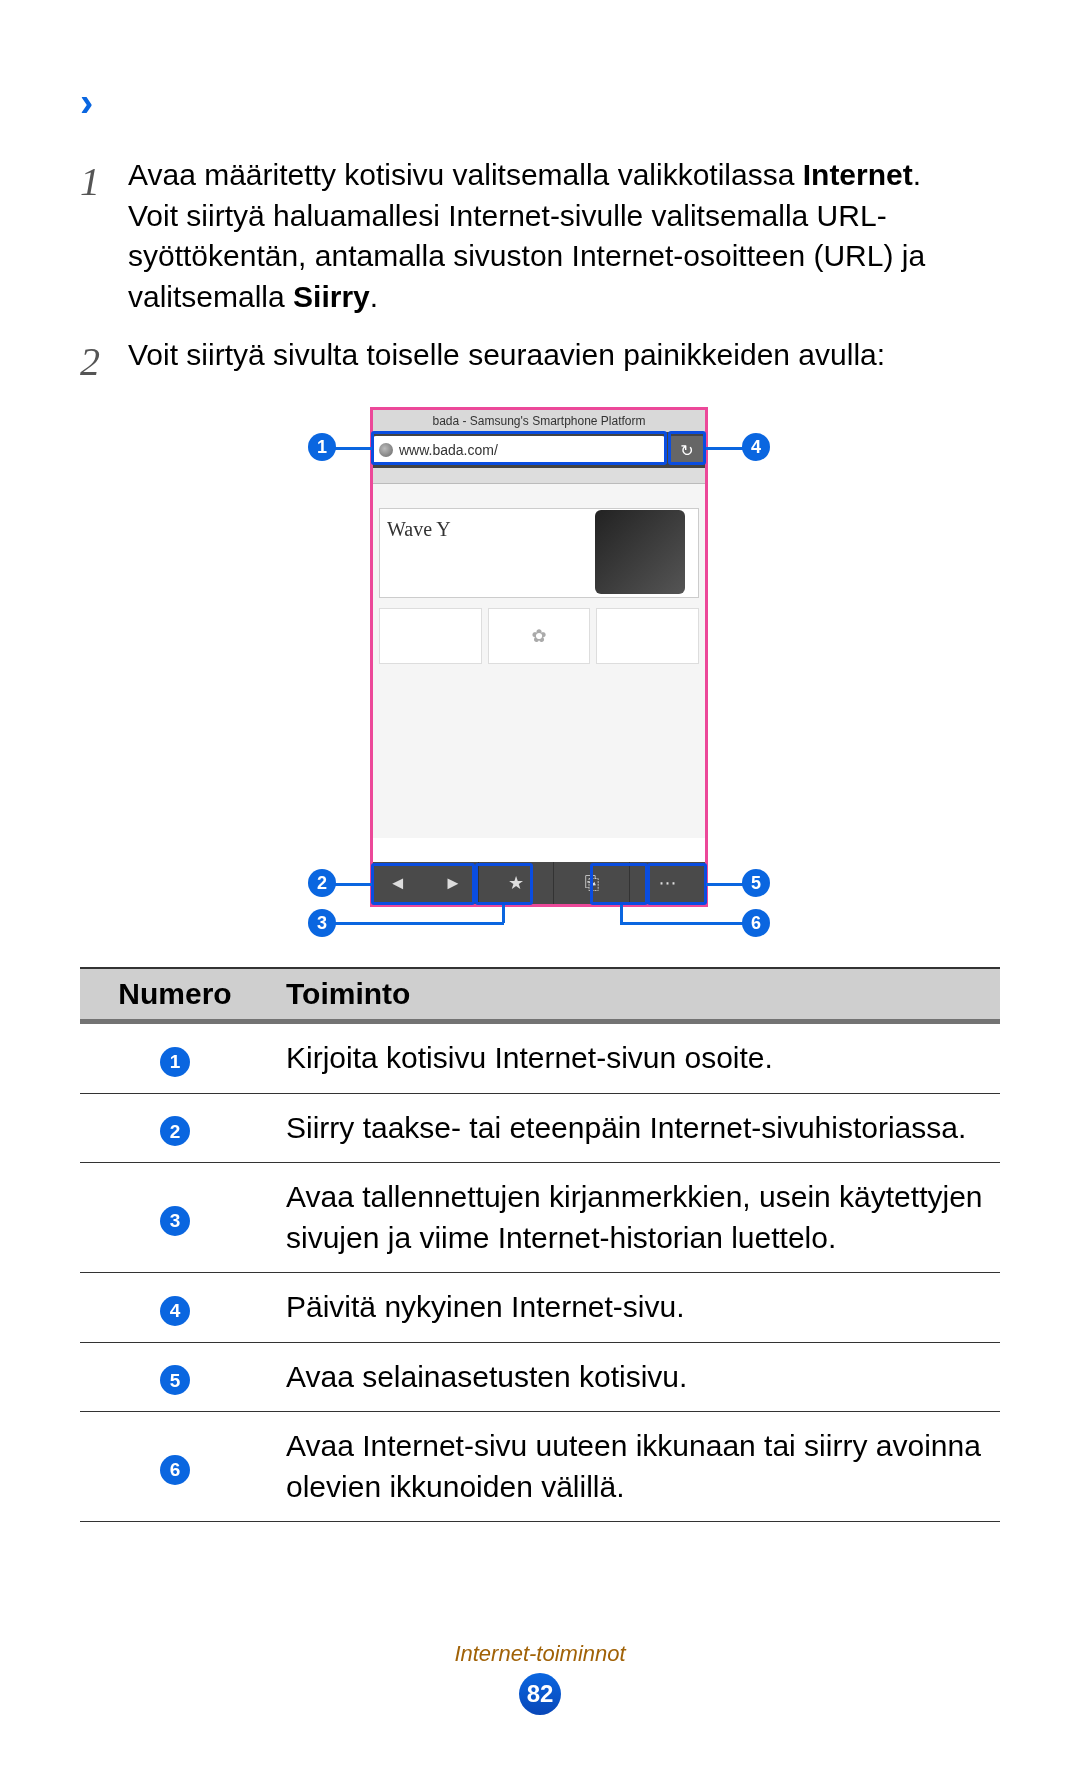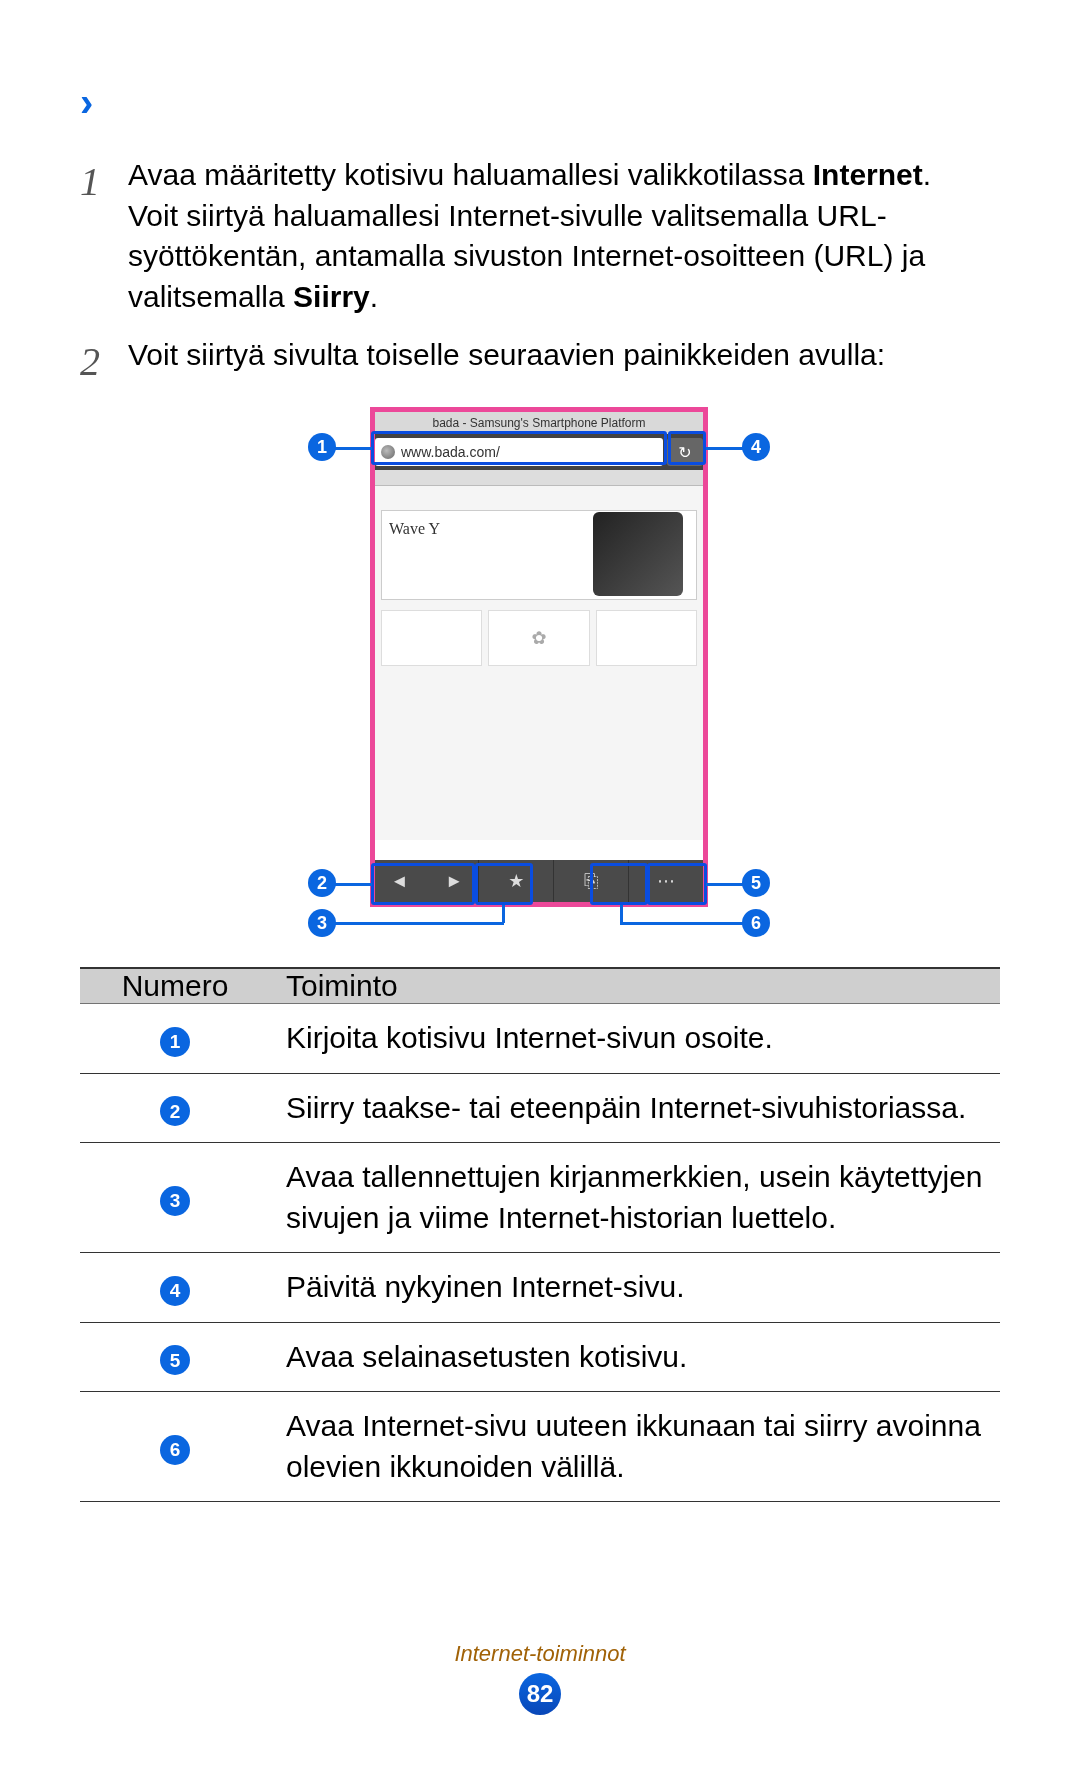--- a/index.html
+++ b/index.html
@@ -52,21 +52,21 @@
     width: 540px;
     height: 530px;
   }
   
   .phone {
     position: absolute;
     left: 100px;
     top: 0;
     width: 338px;
     height: 500px;
-    border: 5px solid #ec4899;
+    border: 3px solid #ec4899;
     background: #fff;
   }
   .phone-title {
     height: 22px;
     background: #d9d9d9;
     font-size: 12px;
     text-align: center;
     line-height: 22px;
     color: #333;
   }
@@ -105,21 +105,21 @@
   }
   .page-body {
     height: 370px;
     background: #f5f5f5;
     position: relative;
     font-size: 8px;
     color: #666;
   }
   .page-tabs { height: 16px; background: #ddd; border-bottom: 1px solid #bbb; }
   .page-hero { position:absolute; top: 40px; left: 6px; right:6px; height:90px; background:#fff; border:1px solid #ccc; }
-  .wavey { position:absolute; top:50px; left:14px; font-family: Georgia, serif; font-size:16px; color:#333; }
+  .wavey { position:absolute; top:50px; left:14px; font-family: Georgia, serif; font-size:20px; color:#333; }
   .phonepic { position:absolute; top:42px; right:20px; width:90px; height:84px;
     background: linear-gradient(135deg,#222,#555); border-radius:6px; }
   .cols { position:absolute; top:140px; left:6px; right:6px; height:56px; display:flex; gap:6px; }
   .col { flex:1; background:#fff; border:1px solid #ddd; }
   .col-mid { display:flex; align-items:center; justify-content:center; font-size:18px; color:#aaa;}
   .toolbar {
     position: absolute;
     bottom: 0; left:0; right:0;
     height: 42px;
     background: #4a4a4a;
@@ -155,25 +155,25 @@
 
   
   table.desc {
     width: 100%;
     border-collapse: collapse;
     font-size: 30px;
     margin-top: 10px;
   }
   table.desc th {
     background: #cfcfcf;
-    font-weight: normal;
+    font-weight: bold;
     text-align: left;
-    padding: 0 16px;
+    padding: 8px 16px;
     border-top: 2px solid #333;
-    border-bottom: 1px solid #737373;
+    border-bottom: 5px solid #737373;
   }
   table.desc th:first-child { width: 190px; text-align:center; }
   table.desc td {
     padding: 14px 16px;
     border-bottom: 1px solid #333;
     vertical-align: middle;
     line-height: 1.35;
   }
   table.desc td:first-child { text-align:center; }
   .numcircle {
@@ -210,21 +210,21 @@
 </head>
 <body>
 
 <div class="section-title">
   <span class="chevron">›</span>
 </div>
 
 <div class="step">
   <div class="step-num">1</div>
   <div class="step-body">
-    <span>Avaa määritetty kotisivu haluamallesi valikkotilassa </span><b>Internet</b><span>.</span>
+    <span>Avaa määritetty kotisivu valitsemalla valikkotilassa </span><b>Internet</b><span>.</span>
     <br>
     <span>Voit siirtyä haluamallesi Internet-sivulle valitsemalla URL-syöttökentän, antamalla sivuston Internet-osoitteen (URL) ja valitsemalla </span><b>Siirry</b><span>.</span>
   </div>
 </div>
 
 <div class="step">
   <div class="step-num">2</div>
   <div class="step-body">Voit siirtyä sivulta toiselle seuraavien painikkeiden avulla:</div>
 </div>
 

